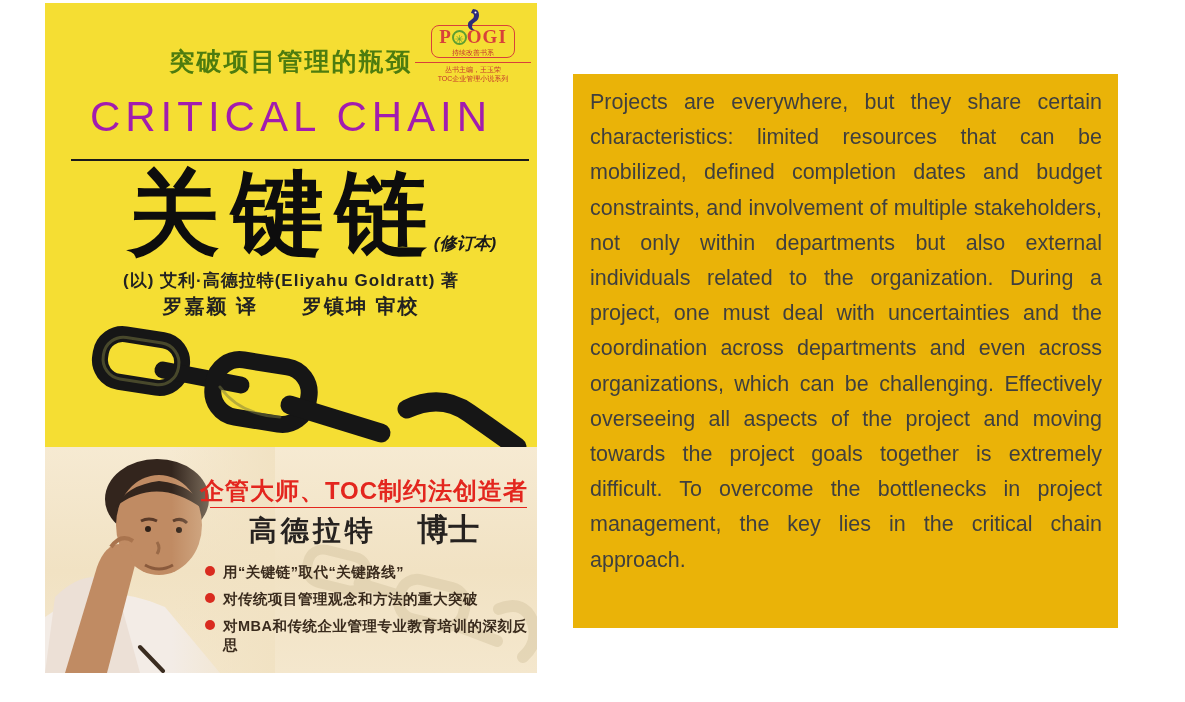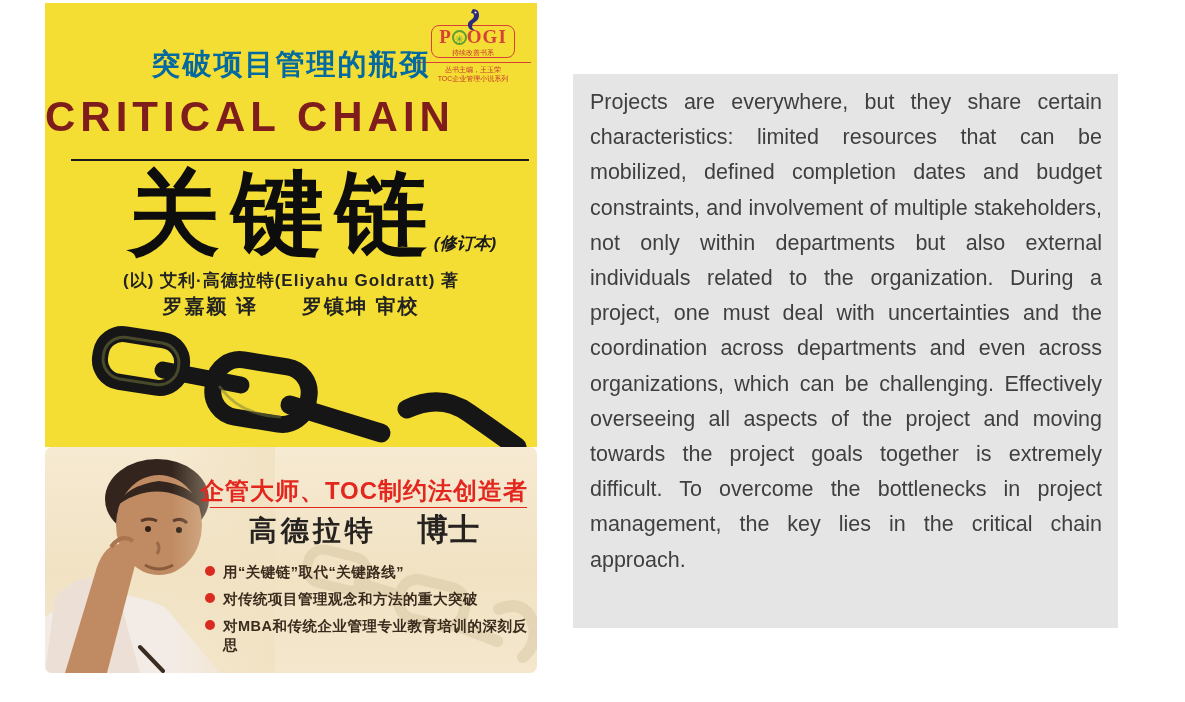--- a/index.html
+++ b/index.html
@@ -19,60 +19,60 @@
   .logo-brand { font-size:19px; font-weight:bold; color:#d8413a; letter-spacing:1px;
                 font-family:"Liberation Serif", serif; }
   .logo-gear { display:inline-block; width:15px; height:15px; border:2px solid #5d9e32;
                border-radius:50%; vertical-align:-2px; position:relative; }
   .logo-gear::before { content:"✳"; position:absolute; left:0; right:0; top:-3px;
                        font-size:11px; color:#5d9e32; }
   .logo-sub { font-size:7px; color:#c4352e; line-height:9px; white-space:nowrap; }
   .logo-sub2 { margin-top:3px; border-top:1px solid #d8413a; padding-top:2px; }
 
   .tagline { position:absolute; top:42px; left:0; width:100%; text-align:center;
-             font-size:29px; font-weight:bold; color:#0369a1; letter-spacing:2px; }
-  .title-en { position:absolute; top:90px; left:0; width:100%; text-align:left;
-              font-size:42px; font-weight:bold; color:#7f1d1d; letter-spacing:5px; }
+             font-size:25px; font-weight:bold; color:#4d7c0f; letter-spacing:2px; }
+  .title-en { position:absolute; top:90px; left:0; width:100%; text-align:center;
+              font-size:42px; font-weight:normal; color:#a21caf; letter-spacing:5px; }
   .rule { position:absolute; top:156px; left:26px; right:8px; height:2px; background:#1a1a1a; }
   .zh-row { position:absolute; top:162px; left:0; width:100%; text-align:center; white-space:nowrap; }
   .title-zh { display:inline-block; font-size:92px; line-height:96px; font-weight:900;
               color:#0d0d0d; letter-spacing:12px;
               font-family:"Liberation Sans", sans-serif;margin-left:42px; }
   .edition { display:inline-block; font-size:17px; font-weight:bold; color:#1a1a1a;
              vertical-align:-4px; margin-left:-6px;font-style:italic; }
   .author-line { position:absolute; top:266px; left:0; width:100%; text-align:center;
                  font-size:17px; font-weight:bold; color:#222; letter-spacing:1px; }
   .translator-line { position:absolute; top:290px; left:0; width:100%; text-align:center;
                      font-size:20px; font-weight:bold; color:#222; letter-spacing:2px; }
   .chain-svg { position:absolute; left:0; top:322px; width:492px; height:122px; }
 
   
   .cover-bottom { position:absolute; left:0; top:444px; width:100%; height:226px;
                   background:linear-gradient(180deg,#f6ead2 0%, #f1e2c3 55%, #f4e7cd 100%);
-                  overflow:hidden;border-radius:7px; }
+                  overflow:hidden; }
   .portrait-svg { position:absolute; left:0; bottom:0; width:230px; height:226px; }
   .watermark-svg { position:absolute; right:0; bottom:4px; width:250px; height:130px; opacity:.55; }
 
   .headline-red { position:absolute; top:28px; left:150px; right:4px; text-align:center;
                   font-size:24px; font-weight:bold; color:#e3261e; letter-spacing:1px; }
   .headline-underline { position:absolute; top:60px; left:165px; right:10px; height:1px; background:#e3261e; }
   .name-row { position:absolute; top:62px; left:150px; right:4px; text-align:center; white-space:nowrap; }
   .name-large { font-size:28px; font-weight:700; color:#262220; letter-spacing:4px;
                 font-family:"Liberation Serif", serif; }
   .name-suffix { font-size:31px; font-weight:900; color:#262220;
                  font-family:"Liberation Serif", serif;margin-left:36px; }
   .bullets { position:absolute; top:116px; left:160px; right:2px; }
   .bullet-row { display:flex; align-items:flex-start; margin-bottom:8px; }
   .bullet-dot { width:10px; height:10px; border-radius:50%; background:#d92b1f;
                 margin:3px 8px 0 0; flex:none; }
   .bullet-text { font-size:14.5px; font-weight:bold; color:#3a2b1d; letter-spacing:.5px; }
 
   
   .panel { position:absolute; left:573px; top:74px; width:545px; height:554px;
-           background:#e5e5e5; padding:11px 16px 0 17px; }
+           background:#eab308; padding:11px 16px 0 17px; }
   .panel-text { font-size:21.5px; line-height:35.2px; color:#3f3f3f;
                 text-align:justify; text-justify:inter-word; }
 </style>
 </head>
 <body>
 
 <div class="cover">
 
   <div class="cover-top">
 

